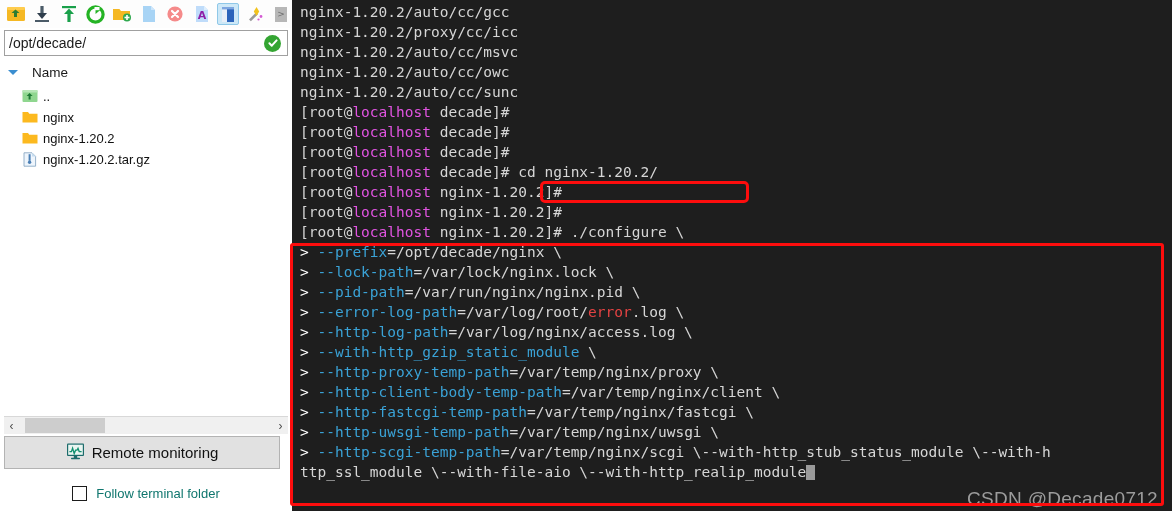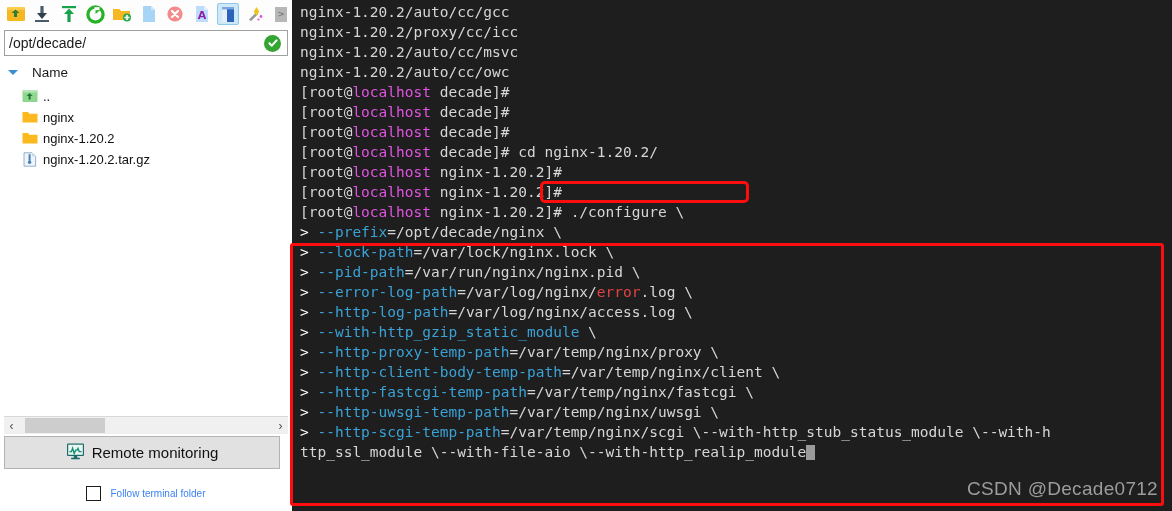--- a/index.html
+++ b/index.html
@@ -126,21 +126,21 @@
     height:36px;
     margin:6px 4px 0 4px;
     display:flex;align-items:center;justify-content:center;
     gap:9px;
   }
   .checkbox{
     width:15px;height:15px;
     border:1.6px solid #1c1c1c;
     background:#fff;box-sizing:border-box;
   }
-  .follow-label{font-size:10px;color:#3b82f6;}
+  .follow-label{font-size:13px;color:#0f766e;}
 
   
   .terminal{
     position:relative;
     width:880px;height:511px;
     background:#1e1e1e;
     overflow:hidden;
     font-family:"DejaVu Sans Mono","Liberation Mono",monospace;
     font-size:14.5px;
     line-height:20px;
@@ -157,21 +157,21 @@
 
   .cursor{
     display:inline-block;
     width:9px;height:15px;
     background:#9a9a9a;
     vertical-align:-3px;
   }
 
   .watermark{
     position:absolute;
-    right:14px;bottom:12px;
+    right:14px;bottom:2px;
     color:#9c9c9c;
     font-size:19px;
     font-family:"Liberation Sans", sans-serif;
     letter-spacing:0.3px;
   }
 
   
   .hl-box{position:absolute;border:3px solid #fd0d0d;border-radius:4px;box-sizing:border-box;}
   #hl-cd{left:540px;top:181px;width:209px;height:22px;border-radius:5px;}
   #hl-block{left:290px;top:243px;width:874px;height:263px;border-radius:3px;}
@@ -350,31 +350,32 @@
       <span class="follow-label">Follow terminal folder</span>
     </div>
 
   </div>
 
   <div class="terminal" id="terminal">
     <div class="tline"><span class="c-def">nginx-1.20.2/auto/cc/gcc</span></div>
       <div class="tline"><span class="c-def">nginx-1.20.2/proxy/cc/icc</span></div>
       <div class="tline"><span class="c-def">nginx-1.20.2/auto/cc/msvc</span></div>
       <div class="tline"><span class="c-def">nginx-1.20.2/auto/cc/owc</span></div>
+      <div class="tline"><span class="c-def">nginx-1.20.2/auto/cc/sunc</span></div>
       <div class="tline"><span class="c-def">[root@</span><span class="c-host">localhost</span><span class="c-def"> decade]#</span></div>
       <div class="tline"><span class="c-def">[root@</span><span class="c-host">localhost</span><span class="c-def"> decade]#</span></div>
       <div class="tline"><span class="c-def">[root@</span><span class="c-host">localhost</span><span class="c-def"> decade]#</span></div>
       <div class="tline"><span class="c-def">[root@</span><span class="c-host">localhost</span><span class="c-def"> decade]# cd nginx-1.20.2/</span></div>
       <div class="tline"><span class="c-def">[root@</span><span class="c-host">localhost</span><span class="c-def"> nginx-1.20.2]#</span></div>
       <div class="tline"><span class="c-def">[root@</span><span class="c-host">localhost</span><span class="c-def"> nginx-1.20.2]#</span></div>
       <div class="tline"><span class="c-def">[root@</span><span class="c-host">localhost</span><span class="c-def"> nginx-1.20.2]# ./configure \</span></div>
       <div class="tline"><span class="c-gt">&gt; </span><span class="c-opt">--prefix</span><span class="c-def">=/opt/decade/nginx \</span></div>
       <div class="tline"><span class="c-gt">&gt; </span><span class="c-opt">--lock-path</span><span class="c-def">=/var/lock/nginx.lock \</span></div>
       <div class="tline"><span class="c-gt">&gt; </span><span class="c-opt">--pid-path</span><span class="c-def">=/var/run/nginx/nginx.pid \</span></div>
-      <div class="tline"><span class="c-gt">&gt; </span><span class="c-opt">--error-log-path</span><span class="c-def">=/var/log/nginx/</span><span class="c-err">error</span><span class="c-def">.log \</span></div>
+      <div class="tline"><span class="c-gt">&gt; </span><span class="c-opt">--error-log-path</span><span class="c-def">=/var/log/root/</span><span class="c-err">error</span><span class="c-def">.log \</span></div>
       <div class="tline"><span class="c-gt">&gt; </span><span class="c-opt">--http-log-path</span><span class="c-def">=/var/log/nginx/access.log \</span></div>
       <div class="tline"><span class="c-gt">&gt; </span><span class="c-opt">--with-http_gzip_static_module</span><span class="c-def"> \</span></div>
       <div class="tline"><span class="c-gt">&gt; </span><span class="c-opt">--http-proxy-temp-path</span><span class="c-def">=/var/temp/nginx/proxy \</span></div>
       <div class="tline"><span class="c-gt">&gt; </span><span class="c-opt">--http-client-body-temp-path</span><span class="c-def">=/var/temp/nginx/client \</span></div>
       <div class="tline"><span class="c-gt">&gt; </span><span class="c-opt">--http-fastcgi-temp-path</span><span class="c-def">=/var/temp/nginx/fastcgi \</span></div>
       <div class="tline"><span class="c-gt">&gt; </span><span class="c-opt">--http-uwsgi-temp-path</span><span class="c-def">=/var/temp/nginx/uwsgi \</span></div>
       <div class="tline"><span class="c-gt">&gt; </span><span class="c-opt">--http-scgi-temp-path</span><span class="c-def">=/var/temp/nginx/scgi \--with-http_stub_status_module \--with-h</span></div>
       <div class="tline"><span class="c-def">ttp_ssl_module \--with-file-aio \--with-http_realip_module</span><span class="cursor"></span></div>
       <div class="watermark">CSDN @Decade0712</div>
   </div>

